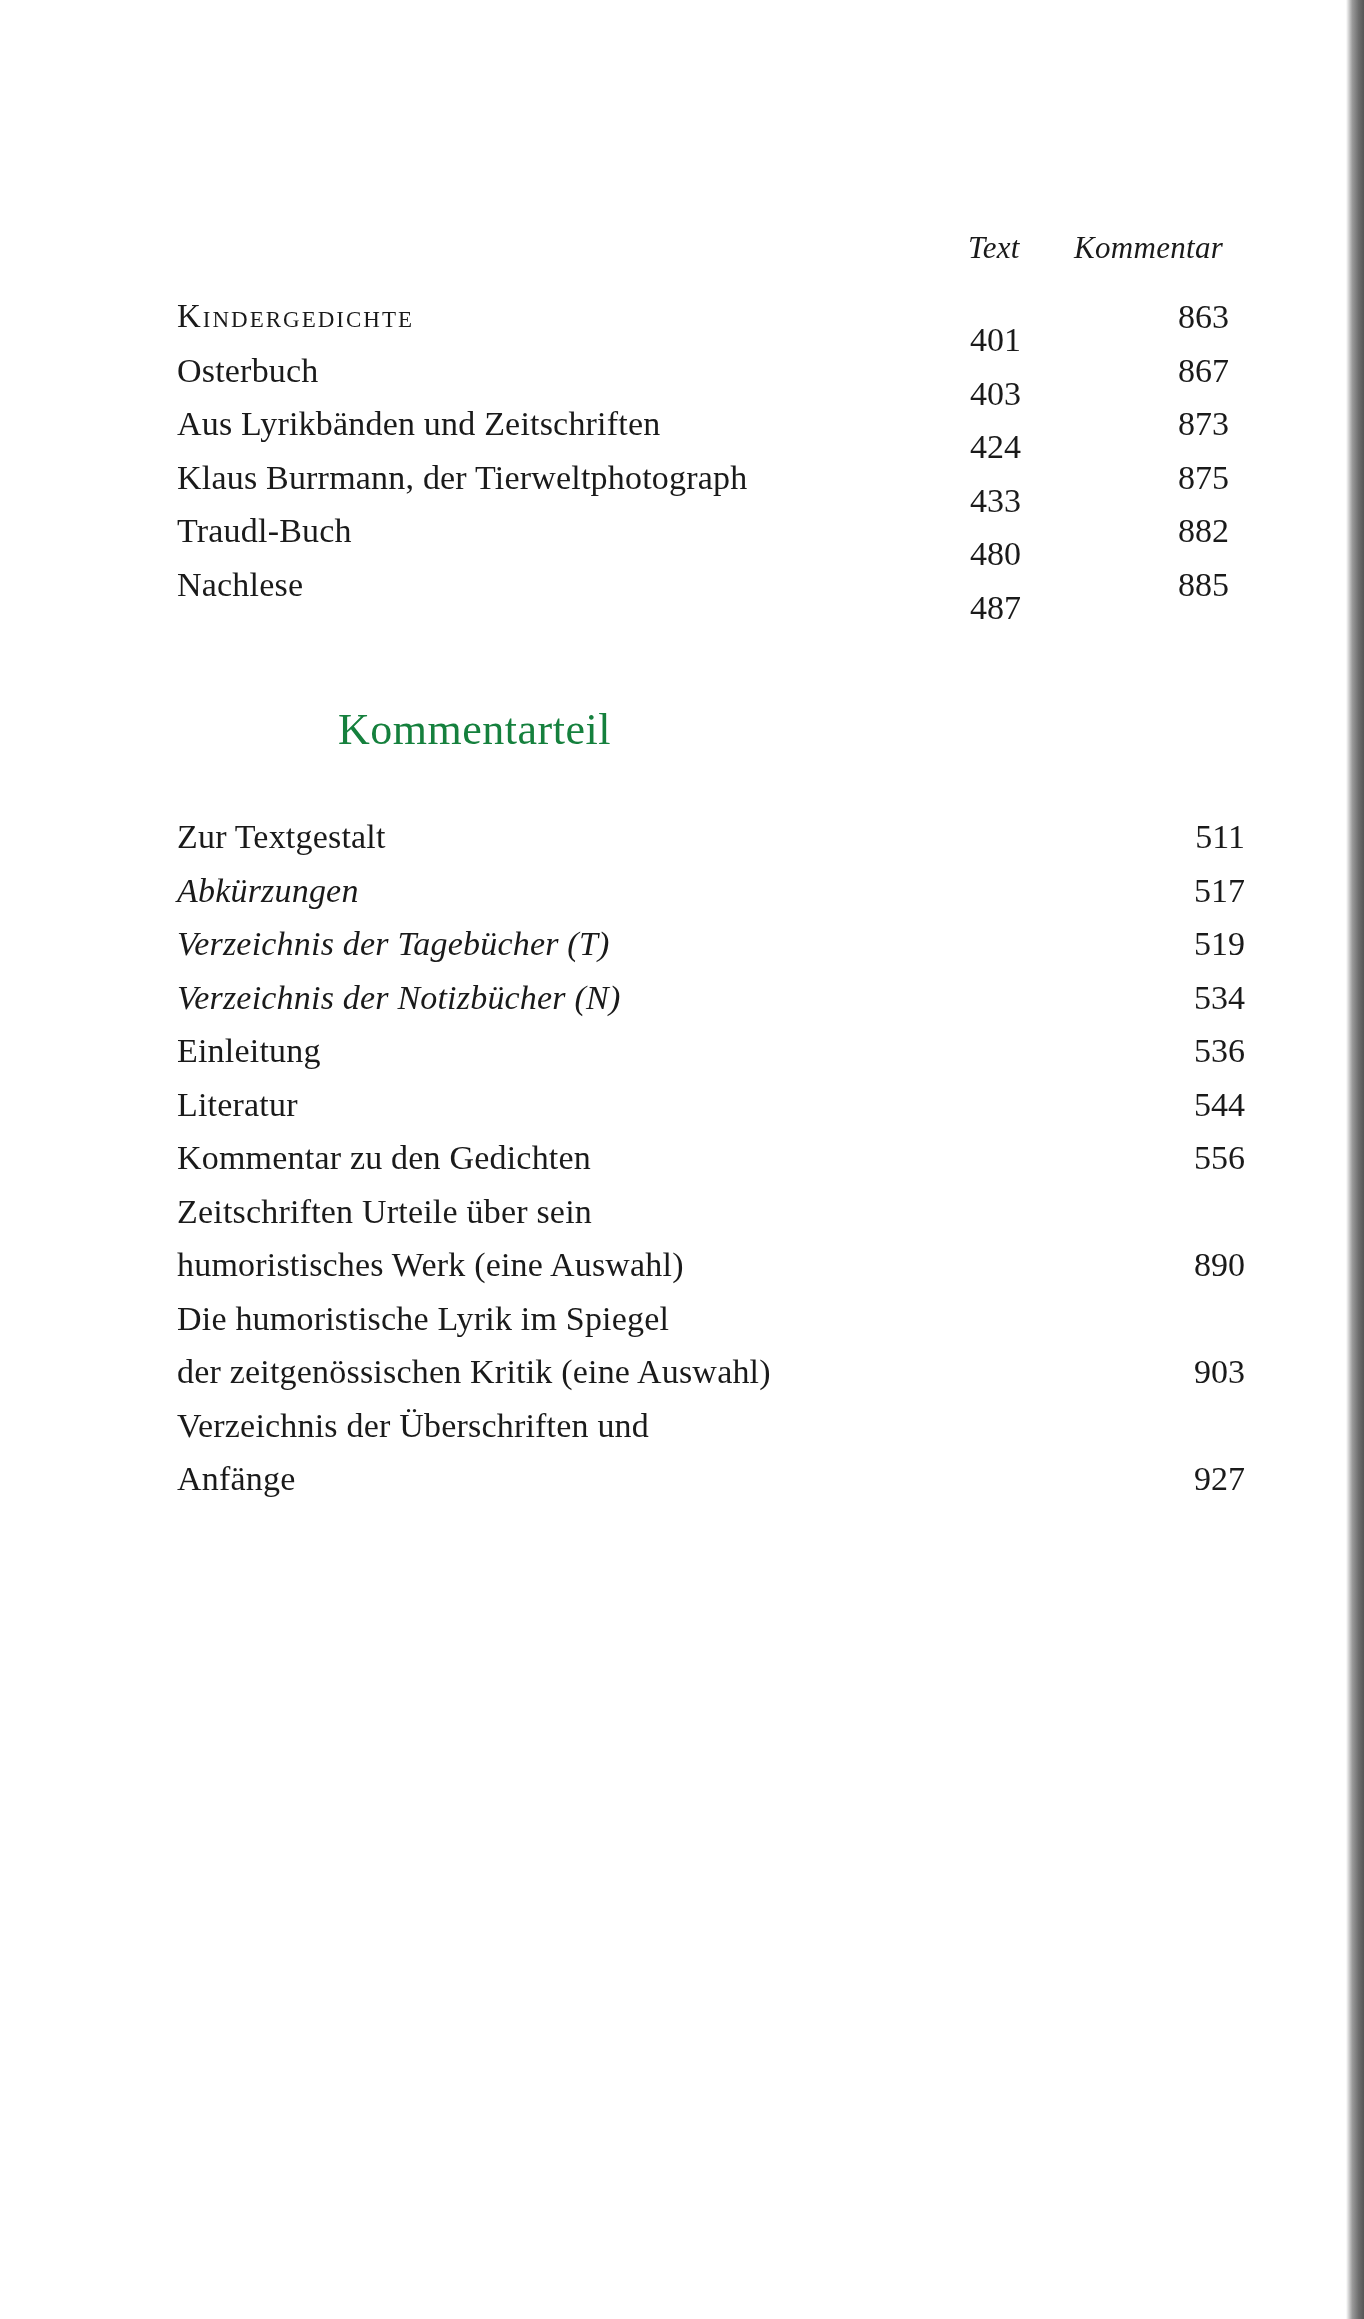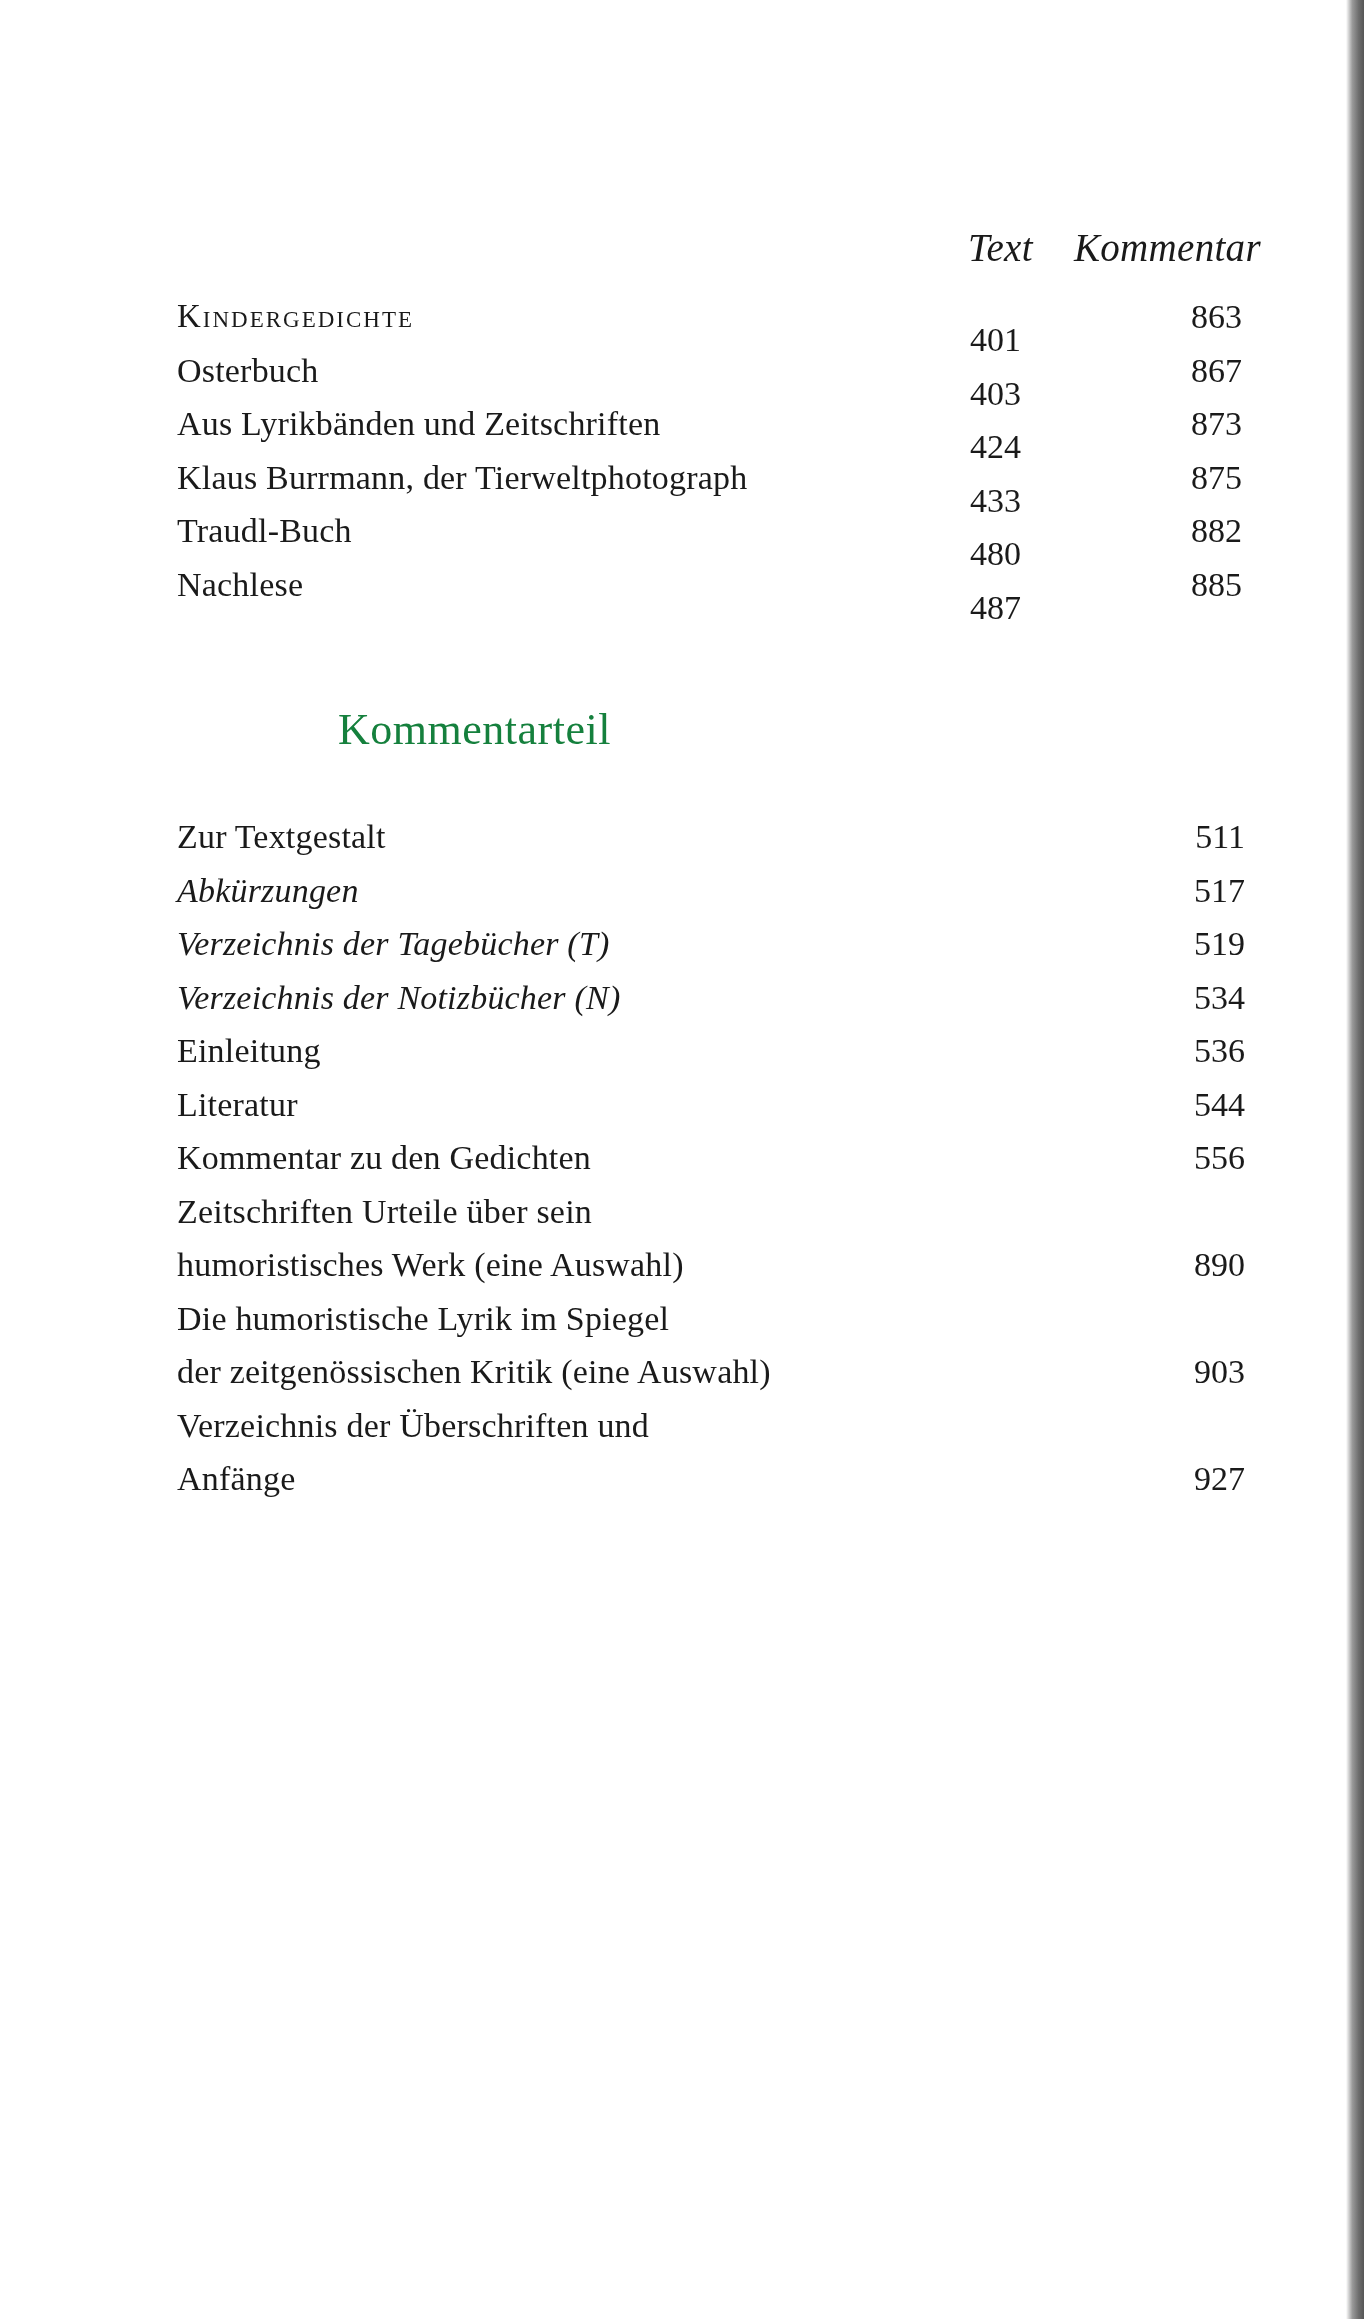--- a/index.html
+++ b/index.html
@@ -7,36 +7,36 @@
     width: 1364px; height: 2319px; position: relative; overflow: hidden;
     background: #ffffff; color: #1a1a1a;
     font-family: "Liberation Serif", "DejaVu Serif", serif;
   }
   .edge {
     position: absolute; top: 0; right: 0; width: 18px; height: 100%;
     background: linear-gradient(to right, rgba(255,255,255,0) 0%, #9a9a9a 35%, #6e6e6e 70%, #555 100%);
   }
   .page { position: absolute; left: 0; top: 0; width: 1364px; height: 2319px; }
   .colhead {
-    position: absolute; top: 228px; font-style: italic; font-size: 39px; line-height: 40px;
+    position: absolute; top: 228px; font-style: italic; font-size: 31px; line-height: 40px;
     letter-spacing: 0.3px;
   }
   .colhead.text { left: 968px; }
   .colhead.komm { left: 1074px; }
   .list { position: absolute; left: 177px; width: 1068px; }
   .list.top { top: 290px; }
   .list.bottom { top: 810px; }
   .row {
     position: relative; height: 53.5px; line-height: 53.5px; font-size: 34px;
   }
   .row .title { position: absolute; left: 0; white-space: nowrap; letter-spacing: 0.2px; }
   .row .title.italic { font-style: italic; }
   .row .title.smallcaps { font-variant: small-caps; letter-spacing: 2px; font-size: 33px; }
   .row .pg-text { position: absolute; left: 793px; margin-top: 23px; }
-  .row .pg-komm { position: absolute; right: 3px; text-align: right; }
+  .row .pg-komm { position: absolute; right: 16px; text-align: right; }
   .row .pg-single { position: absolute; right: 0; text-align: left; }
   .section-heading {
     position: absolute; left: 338px; top: 700px; font-size: 44px; line-height: 60px;
     letter-spacing: 0.5px; color: #15803d;
   }
 </style>
 </head>
 <body>
 
 <div class="page">

